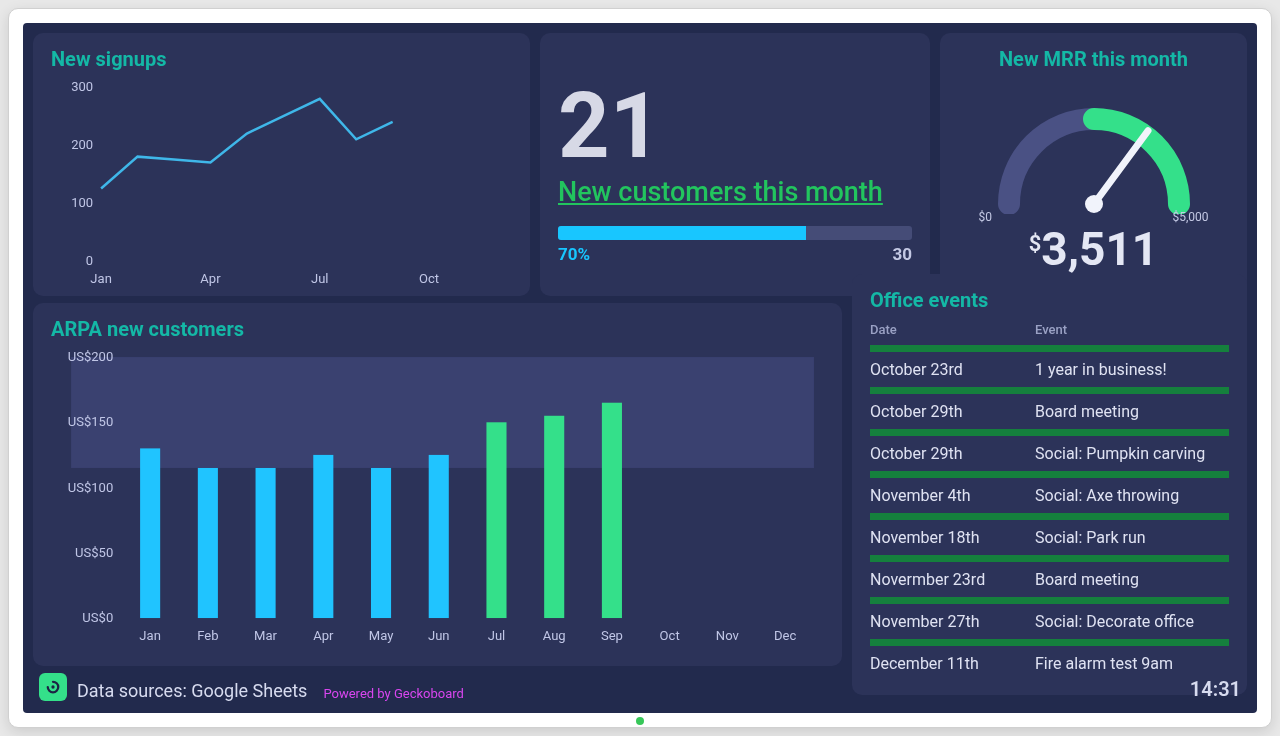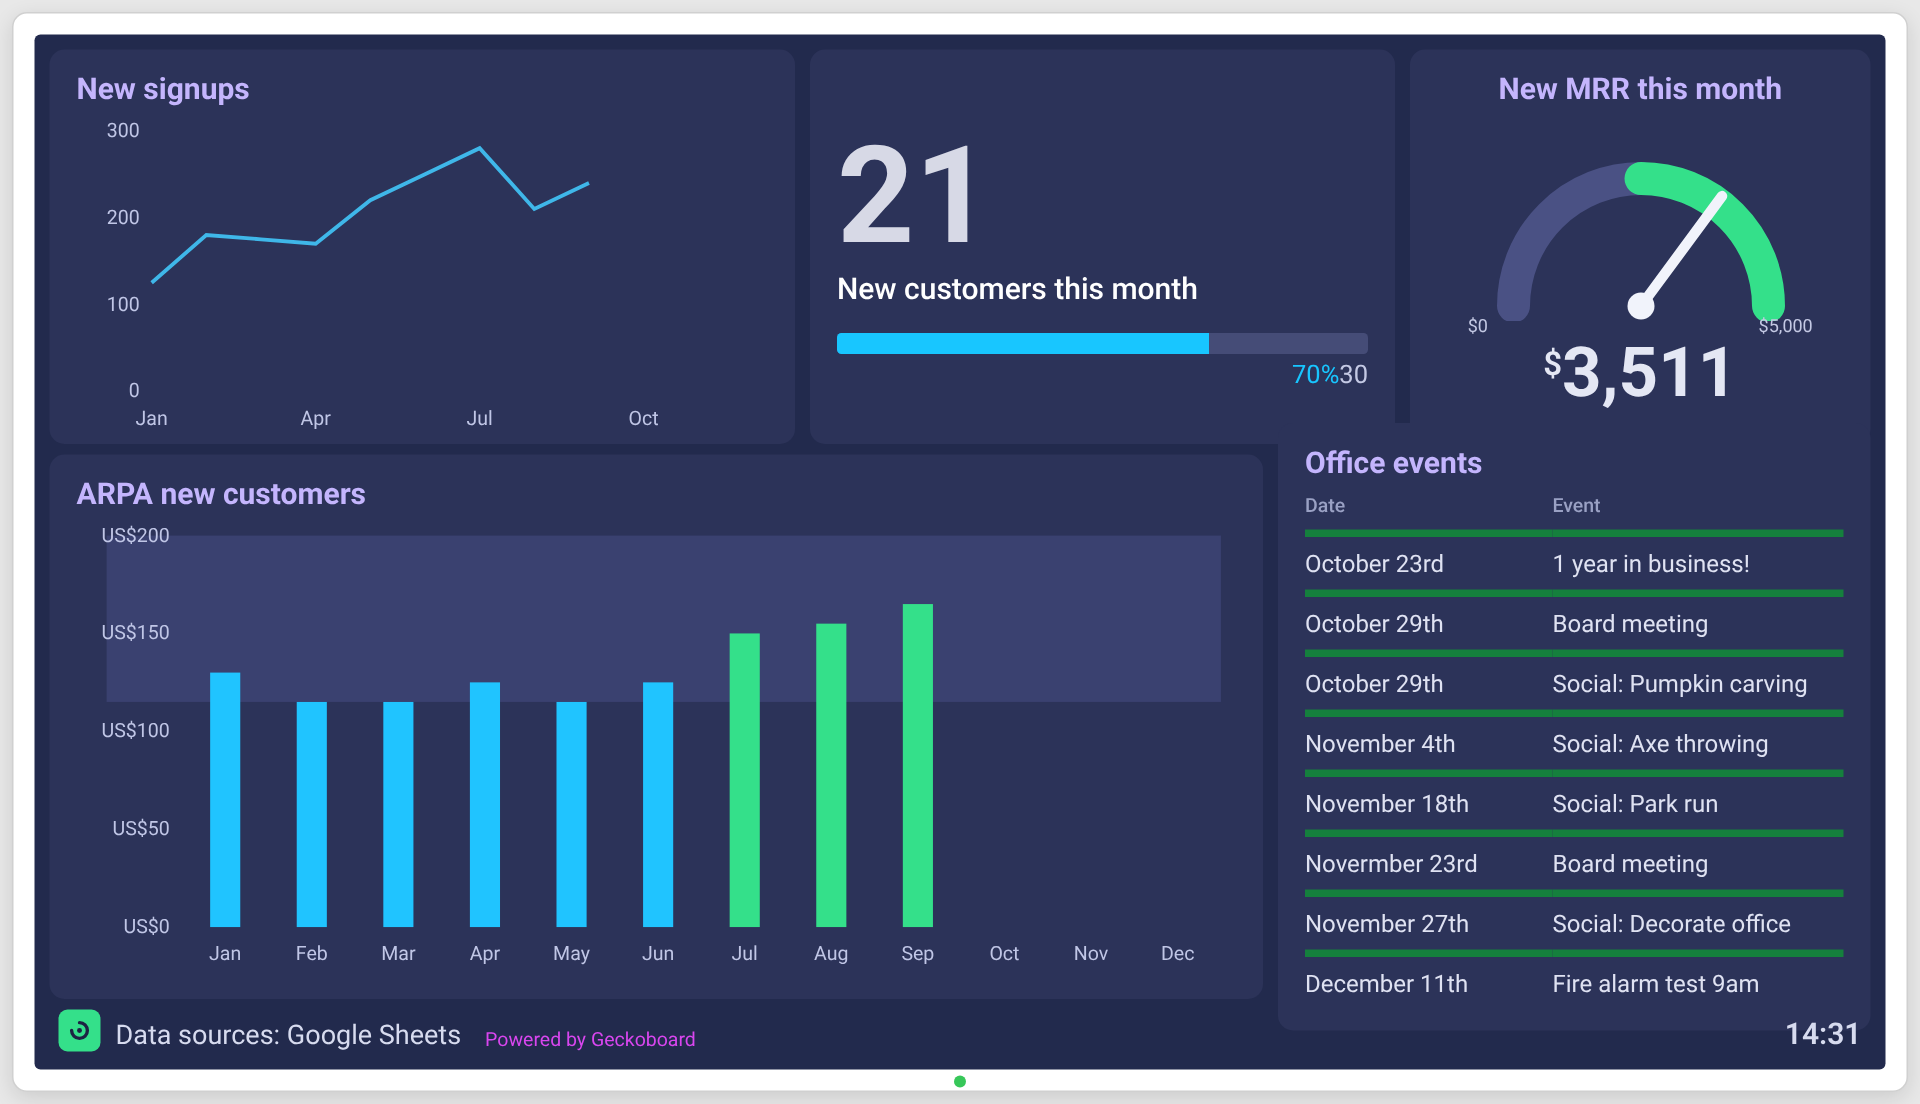--- a/index.html
+++ b/index.html
@@ -42,41 +42,41 @@
   .card {
     background: #2c3359;
     border-radius: 10px;
     padding: 14px 18px;
     display: flex;
     flex-direction: column;
   }
   .card-title {
     font-size: 20px;
     font-weight: 700;
-    color: #c4b5fd;
+    color: #14b8a6;
     margin-bottom: 6px;
   }
 
   
   .signups { width: 497px; }
   .signups-chart { flex: 1; position: relative; }
 
   
   .customers { width: 390px; justify-content: center; padding-top: 30px; }
   .big-number { font-size: 90px; font-weight: 700; color: #d7d9e6; line-height: 1; }
-  .big-label  { font-size: 20px; font-weight: 500; color: #ffffff; margin-top: 4px; }
+  .big-label  { font-size: 27px; font-weight: 500; color: #22c55e; margin-top: 4px; text-decoration: underline; }
   .progress-wrap { margin-top: 18px; }
   .progress-bar {
     height: 14px;
     background: #454c77;
     border-radius: 3px;
     overflow: hidden;
   }
   .progress-fill { height: 100%; background: #18c6ff; }
-  .progress-labels { display: flex; justify-content: flex-end; margin-top: 4px; font-size: 17px; font-weight:400; }
+  .progress-labels { display: flex; justify-content: space-between; margin-top: 4px; font-size: 17px; font-weight:700; }
   .progress-labels .pct { color: #18c6ff; }
   .progress-labels .target { color: #c4c9e4; }
 
   
   .mrr { flex: 1; align-items: center; }
   .gauge-area { flex:1; display:flex; flex-direction:column; align-items:center; justify-content:center; }
   .gauge-svg { width: 230px; height: 130px; }
   .gauge-labels { width: 230px; display:flex; justify-content:space-between; font-size:12px; color:#c4c9e4; margin-top:-4px;}
   .gauge-value { font-size: 46px; font-weight:700; color:#e4e7f4; margin-top:-2px; }
   .gauge-value .dollar { font-size: 22px; vertical-align: 14px; font-weight:600; }
@@ -87,21 +87,21 @@
 
   
   .events { width: 395px; }
   .events-table { width:100%; border-collapse: collapse; font-size:16px; }
   .events-table th {
     text-align:left; color:#9aa1c4; font-weight:500; font-size:13px;
     padding: 4px 0 8px 0;
   }
   .events-table td {
     padding: 8px 0;
-    border-top: 5px solid #15803d;
+    border-top: 7px solid #15803d;
     color:#dfe2f2;
   }
   .events-table td:first-child { width: 165px; }
 
   
   .footer {
     display:flex; align-items:flex-end; gap:10px;
     color:#d7dbef; font-size:18px;
     padding: 0 6px 2px 6px;
   }

